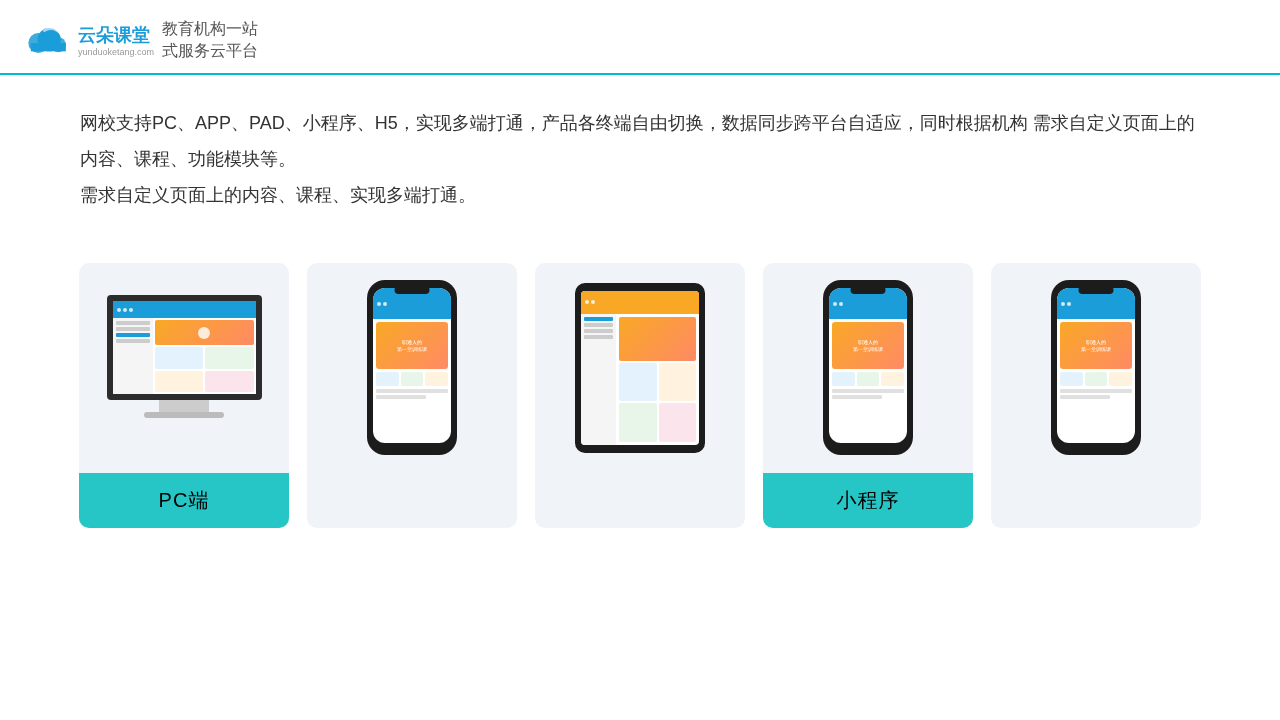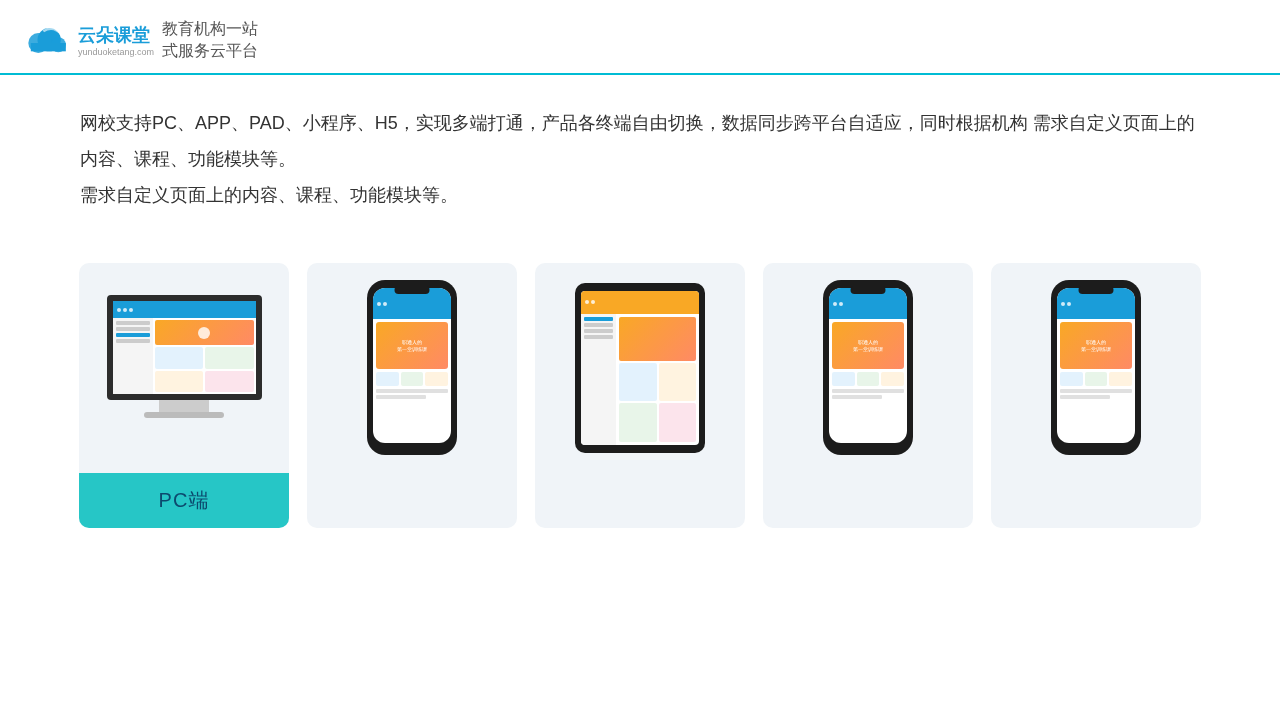--- a/index.html
+++ b/index.html
@@ -185,21 +185,21 @@
       background: #fff;
       border-radius: 4px;
       overflow: hidden;
     }
 
     
     .card-label {
       width: 100%;
       padding: 14px 0;
       background: #26c6c6;
-      color: #0c4a6e;
+      color: #000000;
       font-size: 20px;
       font-weight: 500;
       text-align: center;
       letter-spacing: 1px;
     }
 
     
     .mock-screen {
       width: 100%;
       height: 100%;
@@ -244,21 +244,21 @@
       <span class="brand-name">云朵课堂</span>
       <span class="brand-url">yunduoketang.com</span>
     </div>
     <div class="brand-slogan">教育机构一站<br>式服务云平台</div>
   </div>
 </div>
 
 <div class="description">
   <span>网校支持PC、APP、PAD、小程序、H5，实现多端打通，产品各终端自由切换，数据同步跨平台自适应，同时根据机构
 需求自定义页面上的内容、课程、功能模块等。</span><br>
-  <span>需求自定义页面上的内容、课程、功能模块等。</span>
+  <span>需求自定义页面上的内容、课程、实现多端打通。</span>
 </div>
 
 <div class="cards-container">
 
   <div class="card">
     <div class="card-image-area">
       <div class="device-monitor">
         <div class="monitor-screen">
           <div class="mock-screen">
             <div class="mock-header" style="height:18%; background:#1a9dd9;">
@@ -377,20 +377,21 @@
               </div>
               <div style="margin-top:3px;display:flex;flex-direction:column;gap:2px;">
                 <div style="height:4px;background:#e0e0e0;border-radius:1px;"></div>
                 <div style="height:4px;background:#e0e0e0;border-radius:1px;width:70%;"></div>
               </div>
             </div>
           </div>
         </div>
       </div>
     </div>
+    <div class="card-label">小程序</div>
   </div>
 
   <div class="card">
     <div class="card-image-area">
       <div class="device-phone">
         <div class="phone-notch"></div>
         <div class="phone-screen">
           <div class="mock-screen">
             <div class="mock-header mock-header-blue">
               <div class="mock-dot"></div>

